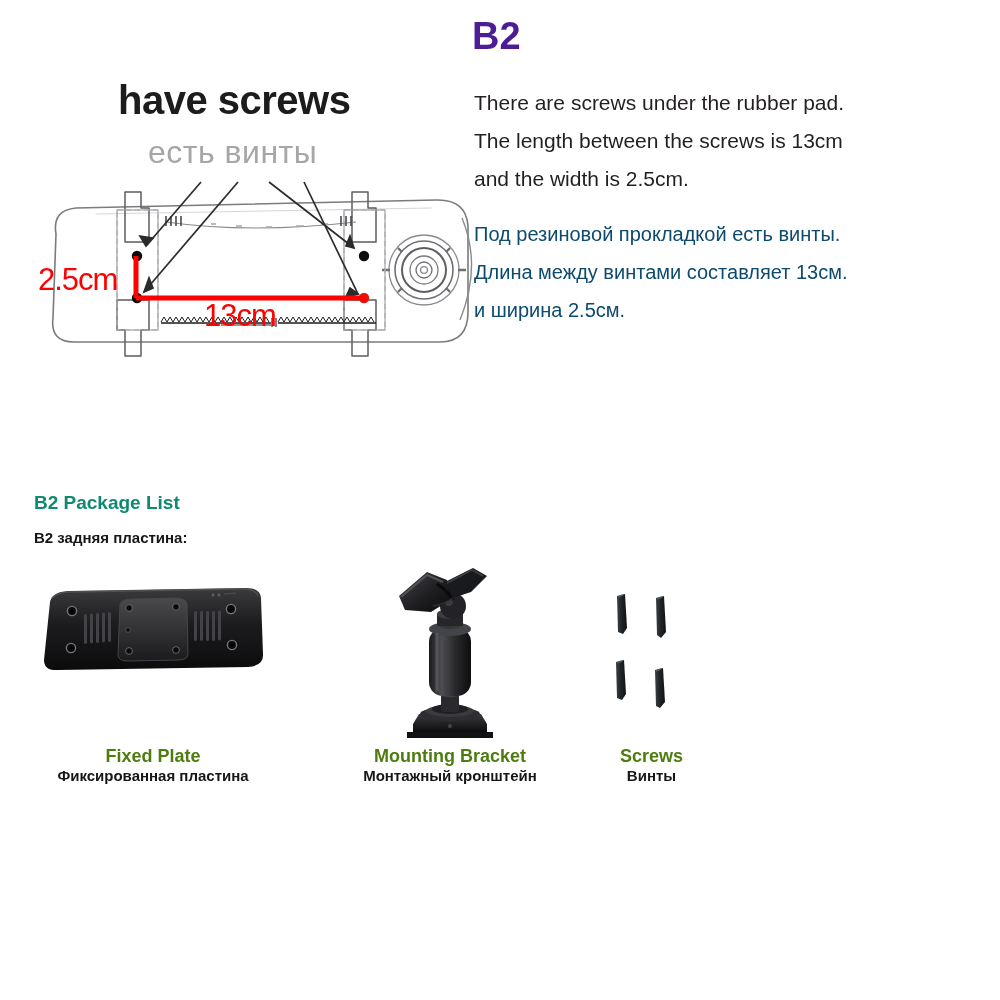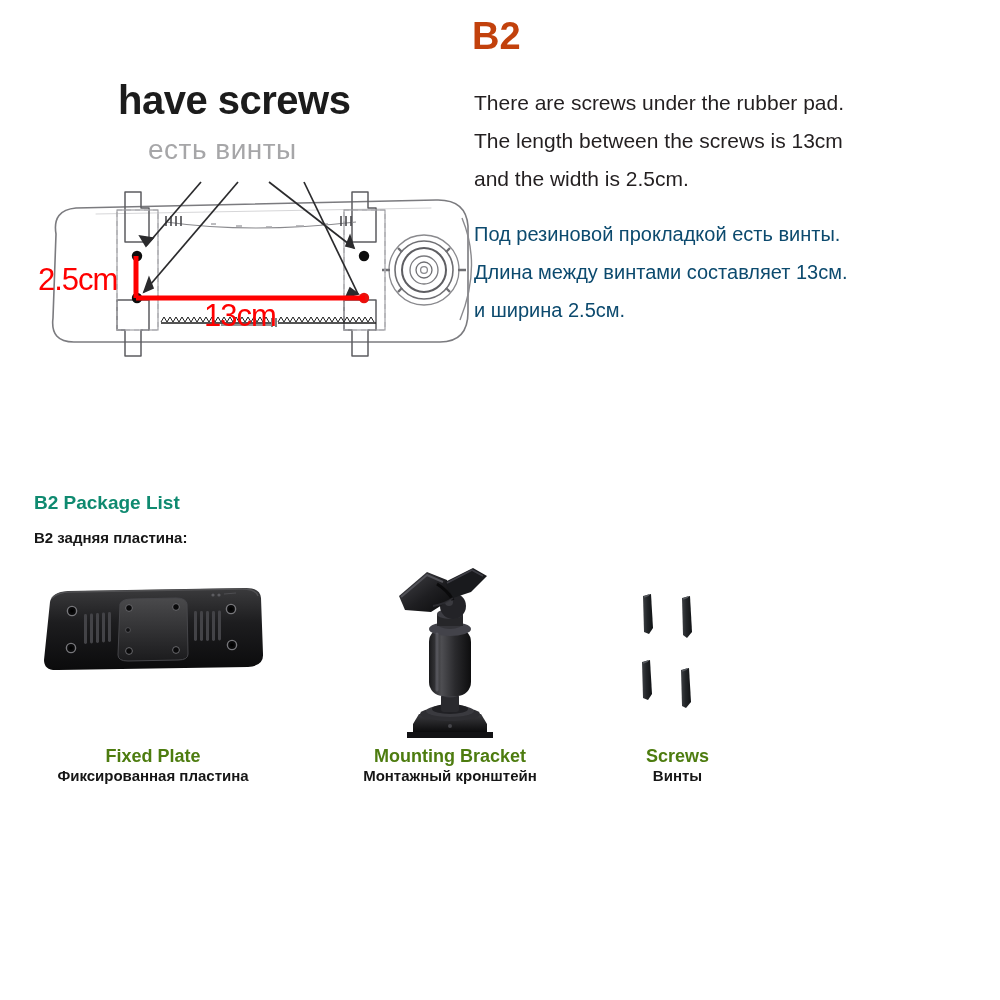--- a/index.html
+++ b/index.html
@@ -16,21 +16,21 @@
     font-family: "Liberation Sans", sans-serif;
   }
 
   
   #model-badge {
     position: absolute;
     left: 472px;
     top: 17px;
     font-size: 38px;
     font-weight: bold;
-    color: #c2410c;
+    color: #4c1d95;
     letter-spacing: 0px;
     line-height: 1;
   }
   #desc-en {
     position: absolute;
     left: 474px;
     top: 84px;
     width: 500px;
     font-size: 21px;
     color: #231f20;
@@ -54,21 +54,21 @@
     top: 78px;
     font-size: 40px;
     font-weight: bold;
     color: #1c1c1c;
     letter-spacing: -0.5px;
   }
   #heading-ru {
     position: absolute;
     left: 148px;
     top: 134px;
-    font-size: 28px;
+    font-size: 32px;
     color: #a6a6a8;
     letter-spacing: 0.5px;
   }
 
   
   #mirror-diagram {
     position: absolute;
     left: 16px;
     top: 170px;
     width: 470px;
@@ -123,21 +123,21 @@
     text-align: center;
     font-size: 15px;
     font-weight: bold;
     color: #161616;
     margin-top: 0;
     white-space: nowrap;
   }
 
   #pkg-item-0 { left: 3px;   top: 566px; width: 300px; }
   #pkg-item-1 { left: 300px; top: 566px; width: 300px; }
-  #pkg-item-2 { left: 570px; top: 566px; width: 215px; }
+  #pkg-item-2 { left: 544px; top: 566px; width: 215px; }
 
   #pkg-item-0 .pkg-art { height: 176px; }
   #pkg-item-1 .pkg-art { height: 176px; }
   #pkg-item-2 .pkg-art { height: 176px; }
 </style>
 </head>
 <body>
 
 <div id="page">
 

